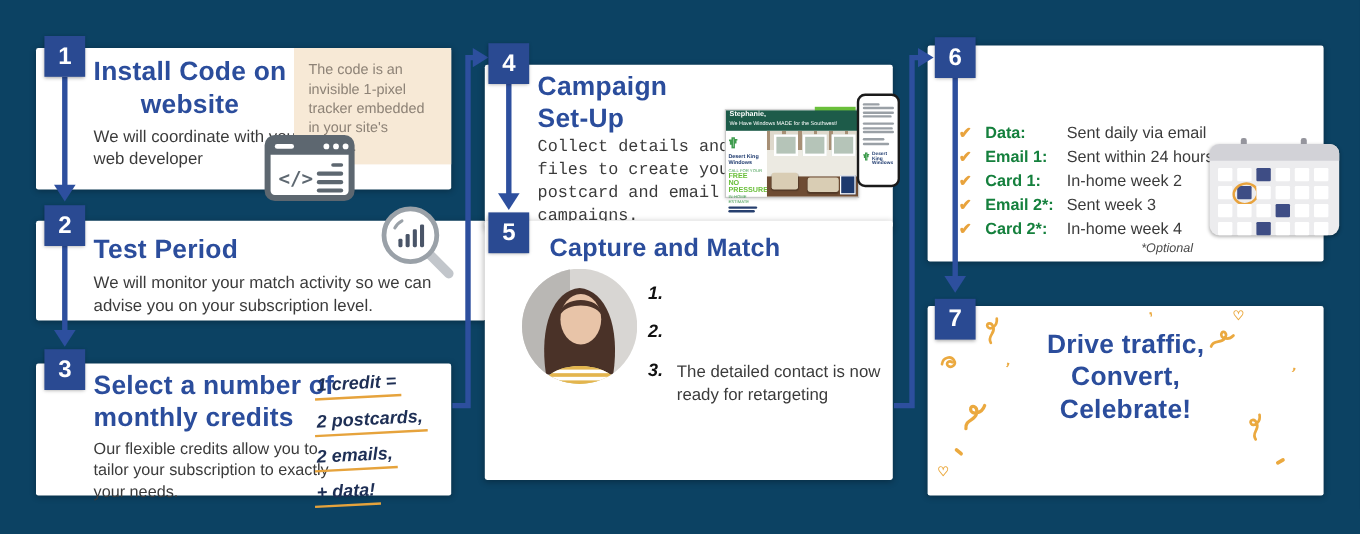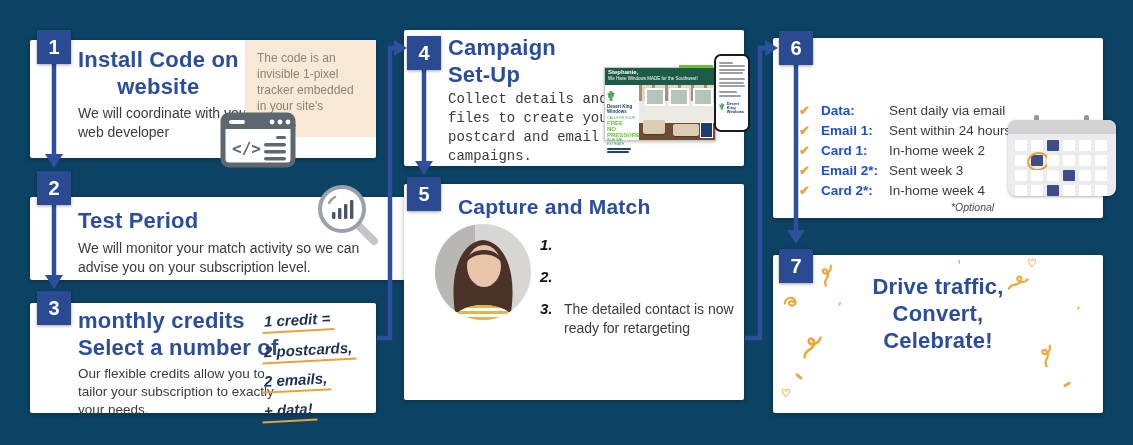--- a/index.html
+++ b/index.html
@@ -21,21 +21,21 @@
   .hand span{display:inline-block;font-style:italic;font-weight:bold;font-size:15px;
         color:#1e2f55;border-bottom:2px solid #e6a33c;padding:0 4px 2px 2px;
         transform:rotate(-3deg);align-self:flex-start;}
   .list{position:absolute;display:flex;flex-direction:column;gap:15px;width:210px;}
   .list .li{display:flex;gap:8px;}
   .list .num{font-style:italic;font-weight:bold;font-size:15px;color:#111;flex:0 0 16px;}
   .list .txt{color:#3b3b3b;font-size:14px;line-height:19px;}
   .check-rows{position:absolute;display:flex;flex-direction:column;gap:7px;}
   .crow{display:flex;align-items:baseline;height:13px;}
   .crow .ck{color:#e8a33d;font-size:13px;font-weight:bold;width:22px;}
-  .crow .lb{color:#1d4ed8;font-weight:bold;font-size:13.5px;width:68px;}
+  .crow .lb{color:#15803d;font-weight:bold;font-size:13.5px;width:68px;}
   .crow .vl{color:#3b3b3b;font-size:13.5px;}
   .footnote{position:absolute;font-style:italic;font-size:10.5px;color:#4a4a4a;}
   
   .calendar{position:absolute;width:108px;height:76px;background:#ececee;border-radius:8px;
             box-shadow:0 1px 3px rgba(0,0,0,.3);}
   .cal-head{position:absolute;left:0;top:0;width:108px;height:14px;background:#d2d2d7;
             border-radius:8px 8px 0 0;}
   .cal-peg{position:absolute;top:-5px;width:5px;height:11px;background:#95959d;border-radius:2px;}
   .cal-grid{position:absolute;left:7px;top:20px;display:grid;
             grid-template-columns:repeat(6,12px);grid-auto-rows:11px;gap:4px;}
@@ -100,54 +100,54 @@
         <circle cx="68" cy="10" r="2.4" fill="#ffffff"></circle>
         <text x="12" y="42" font-family="DejaVu Sans Mono, monospace" font-size="16" font-weight="bold" fill="#5d6770">&lt;/&gt;</text>
         <rect x="56" y="24" width="10" height="3" rx="1.5" fill="#5d6770"></rect>
         <rect x="44" y="31" width="22" height="3.5" rx="1.7" fill="#5d6770"></rect>
         <rect x="44" y="38" width="22" height="3.5" rx="1.7" fill="#5d6770"></rect>
         <rect x="44" y="45" width="22" height="3.5" rx="1.7" fill="#5d6770"></rect>
       </svg>
     </div>
   </div>
 
-  <div class="card" style="left:30px;top:197px;width:375px;height:83px;">
+  <div class="card" style="left:30px;top:184px;width:375px;height:83px;">
     <div class="title" style="left:48px;top:10px;">
       <div>Test Period</div>
     </div>
     <div class="body-text" style="left:48px;top:42px;width:298px;">We will monitor your match activity so we can advise you on your subscription level.</div>
 
     <div style="position:absolute;left:286px;top:-14px;z-index:3;">
       <svg width="66" height="66" viewBox="0 0 66 66">
         <line x1="42" y1="42" x2="58" y2="58" stroke="#c2c6cb" stroke-width="8" stroke-linecap="round"></line>
         <circle cx="26" cy="26" r="22" fill="#ffffff" stroke="#9aa1a8" stroke-width="4"></circle>
         <path d="M13 20 a 14 14 0 0 1 6 -6" fill="none" stroke="#9aa1a8" stroke-width="2.5" stroke-linecap="round"></path>
         <rect x="16" y="29" width="3.4" height="7" rx="1.2" fill="#4a5568"></rect>
         <rect x="22" y="25" width="3.4" height="11" rx="1.2" fill="#4a5568"></rect>
         <rect x="28" y="21" width="3.4" height="15" rx="1.2" fill="#4a5568"></rect>
         <rect x="34" y="17" width="3.4" height="19" rx="1.2" fill="#4a5568"></rect>
       </svg>
     </div>
   </div>
 
   <div class="card" style="left:30px;top:303px;width:346px;height:110px;">
     <div class="title" style="left:48px;top:4px;">
+      <div>Select a number of</div>
       <div>monthly credits</div>
-      <div>Select a number of</div>
     </div>
     <div class="body-text" style="left:48px;top:62px;width:200px;font-size:13.5px;line-height:18px;">Our flexible credits allow you to tailor your subscription to exactly your needs.</div>
     <div class="hand" style="left:232px;top:8px;">
       <span>1 credit =</span>
       <span>2 postcards,</span>
       <span>2 emails,</span>
       <span>+ data!</span>
     </div>
   </div>
 
-  <div class="card" style="left:404px;top:30px;width:340px;height:136px;">
+  <div class="card" style="left:404px;top:54px;width:340px;height:136px;">
     <div class="title" style="left:44px;top:4px;">
       <div>Campaign</div>
       <div>Set-Up</div>
     </div>
     <div class="body-text" style="left:44px;top:60px;width:190px;font-family:Liberation Mono, monospace;">Collect details and files to create your postcard and email campaigns.</div>
 
     <div class="postcard" style="left:200px;top:37px;width:110px;height:72px;">
       <div class="pc-ribbon"></div>
       <div class="pc-head">
         <div class="pc-greet">Stephanie,</div>

